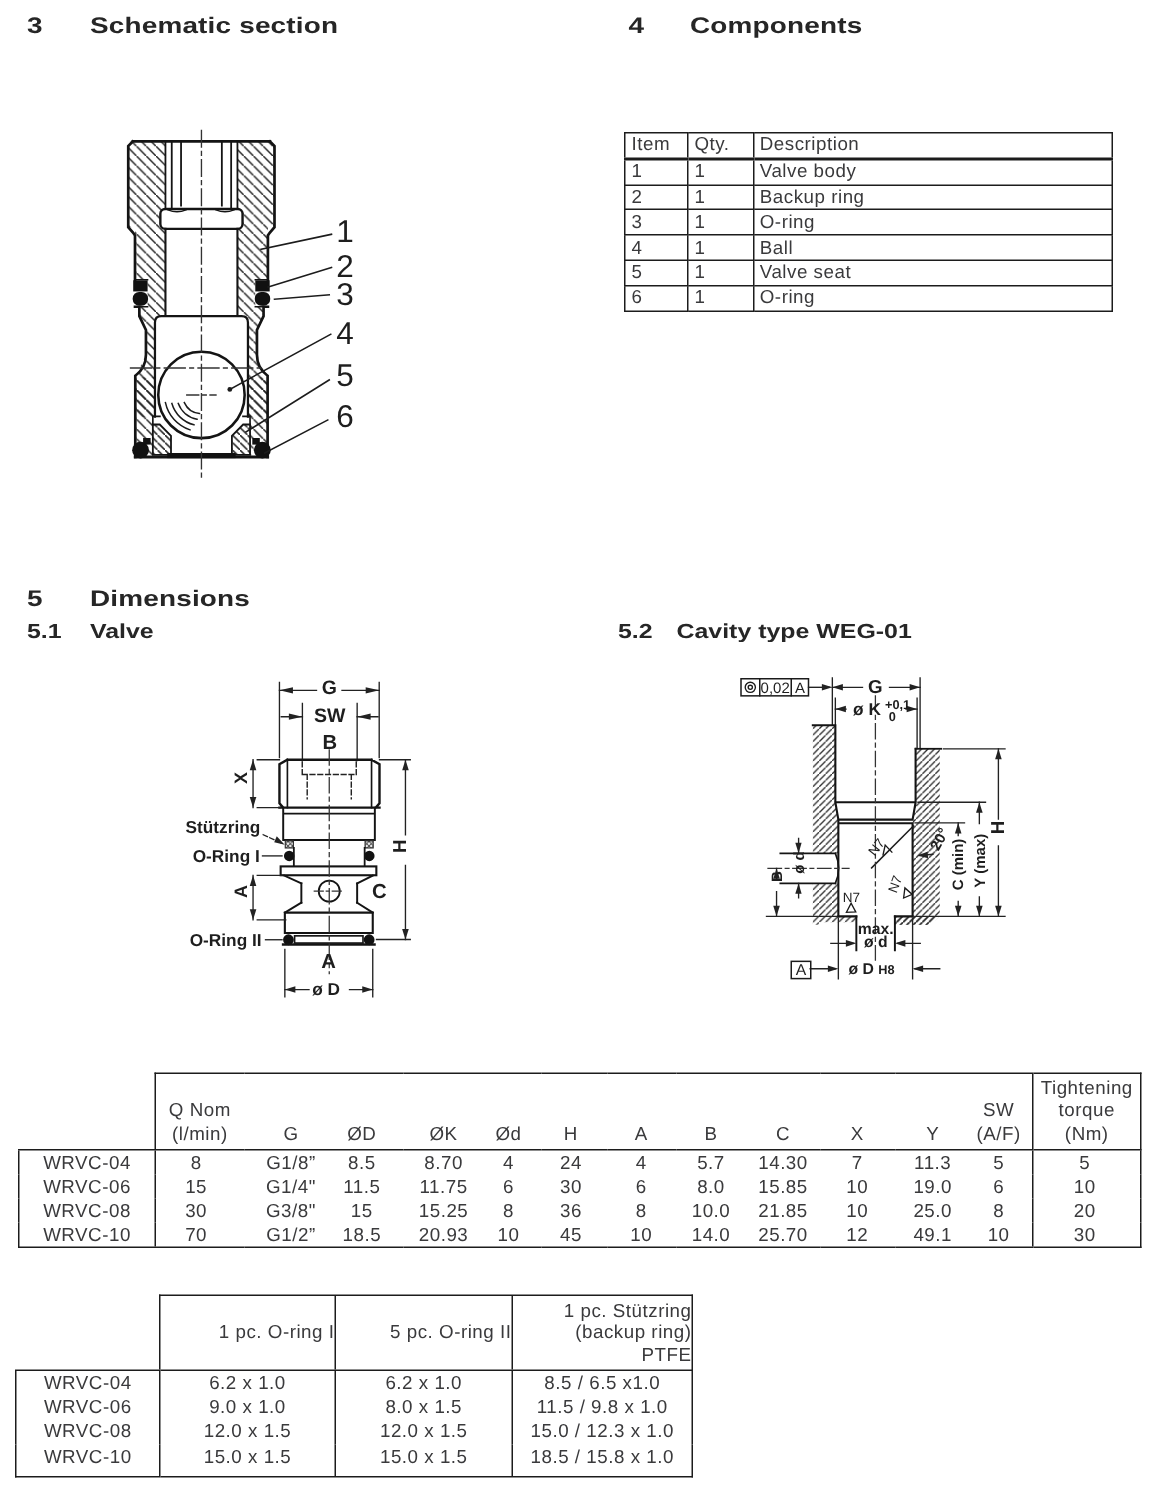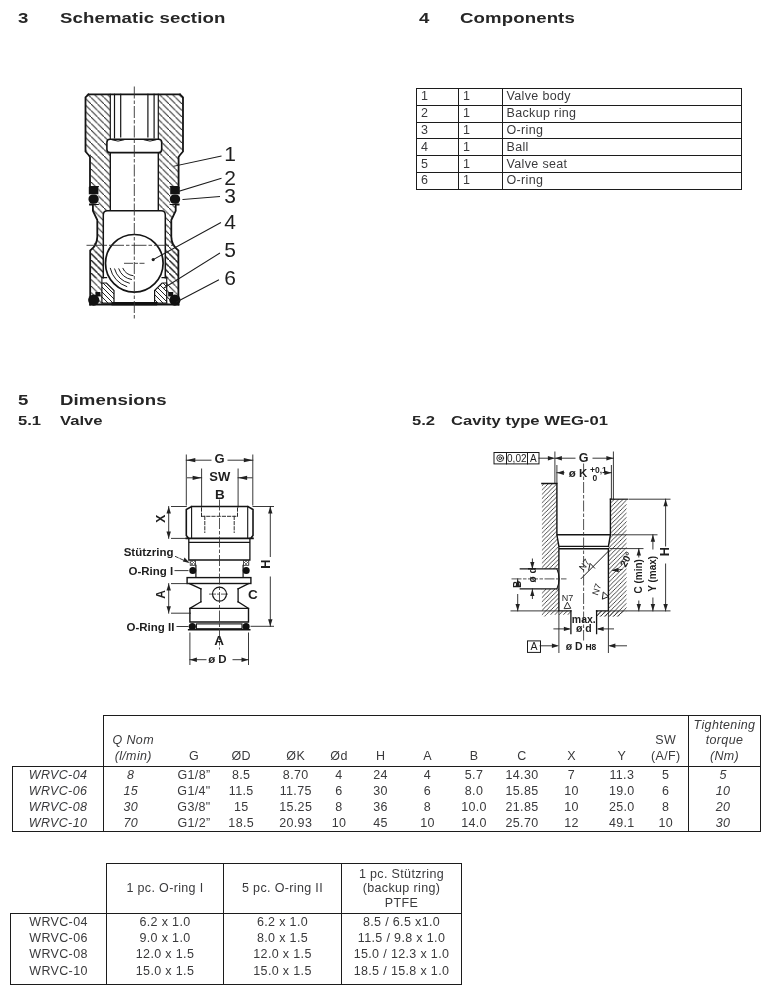--- a/index.html
+++ b/index.html
@@ -8,26 +8,26 @@
 .h2{position:absolute;font-weight:bold;font-size:13.5px;color:#262626;white-space:nowrap;transform:scaleX(1.23);transform-origin:0 50%;}
 table{border-collapse:collapse;table-layout:fixed;}
 td{padding:0;overflow:hidden;white-space:nowrap;}
 #comp{position:absolute;left:416px;top:88px;font-size:12.5px;color:#3a3a3c;letter-spacing:0.35px;}
 #comp td{border:1px solid #1c1c1c;height:15.8px;padding-left:4px;vertical-align:middle;line-height:13px;}
 #comp tr.hd td{border-bottom:2px solid #1c1c1c;}
 #dim{position:absolute;left:12px;top:715px;font-size:12.5px;color:#3a3a3c;text-align:center;letter-spacing:0.35px;}
 #dim td{height:16px;line-height:15px;}
 #dim .bt{border-top:1.5px solid #1c1c1c;}
 #dim .bb{border-bottom:1.5px solid #1c1c1c;}
-#dim .bl{border-left:1.5px solid #1c1c1c;font-style:italic;}
+#dim .bl{border-left:1.5px solid #1c1c1c;}
 #dim .br{border-right:1.5px solid #1c1c1c;}
 #dim tr.hd td{height:48px;vertical-align:bottom;padding-bottom:2px;line-height:15.5px;}
 #tab2{position:absolute;left:10px;top:863px;font-size:12.5px;color:#3a3a3c;text-align:center;letter-spacing:0.35px;}
 #tab2 td{height:16.2px;line-height:15px;}
-#tab2 .bt{border-top:1.5px solid #1c1c1c;}
+#tab2 .bt{border-top:1.5px solid #1c1c1c;text-align:right;}
 #tab2 .bb{border-bottom:1.5px solid #1c1c1c;}
 #tab2 .bl{border-left:1.5px solid #1c1c1c;}
 #tab2 .br{border-right:1.5px solid #1c1c1c;}
 #tab2 tr.hd td{height:49px;vertical-align:middle;line-height:14.5px;}
 svg{position:absolute;left:0;top:0;}
 svg text{font-family:"Liberation Sans",sans-serif;fill:#1e1e1e;}
 </style>
 </head>
 <body>
 <div id="page">
@@ -47,20 +47,25 @@
 <div class="h2" style="left:412px;top:413px;">5.2</div>
 <div class="h2" style="left:451px;top:413px;">Cavity type WEG-01</div>
 
 <table id="comp">
 <colgroup>
         <col style="width:42px">
         <col style="width:43.5px">
         <col style="width:239px">
       </colgroup>
 <tbody>
+        <tr class="hd">
+          <td>Item</td>
+          <td>Qty.</td>
+          <td>Description</td>
+        </tr>
 <tr>
           <td>1</td>
           <td>1</td>
           <td>Valve body</td>
         </tr>
 <tr>
           <td>2</td>
           <td>1</td>
           <td>Backup ring</td>
         </tr>

